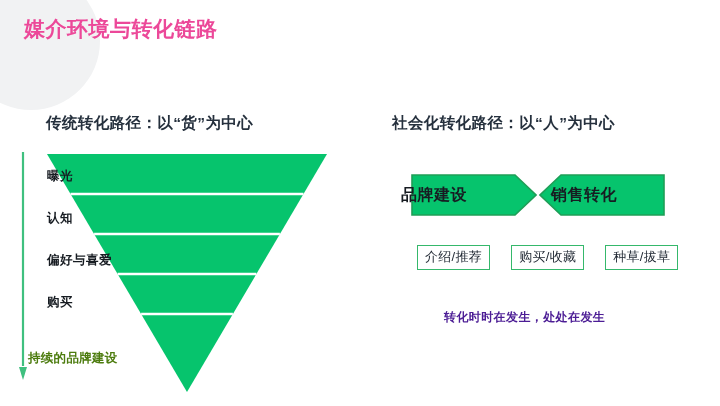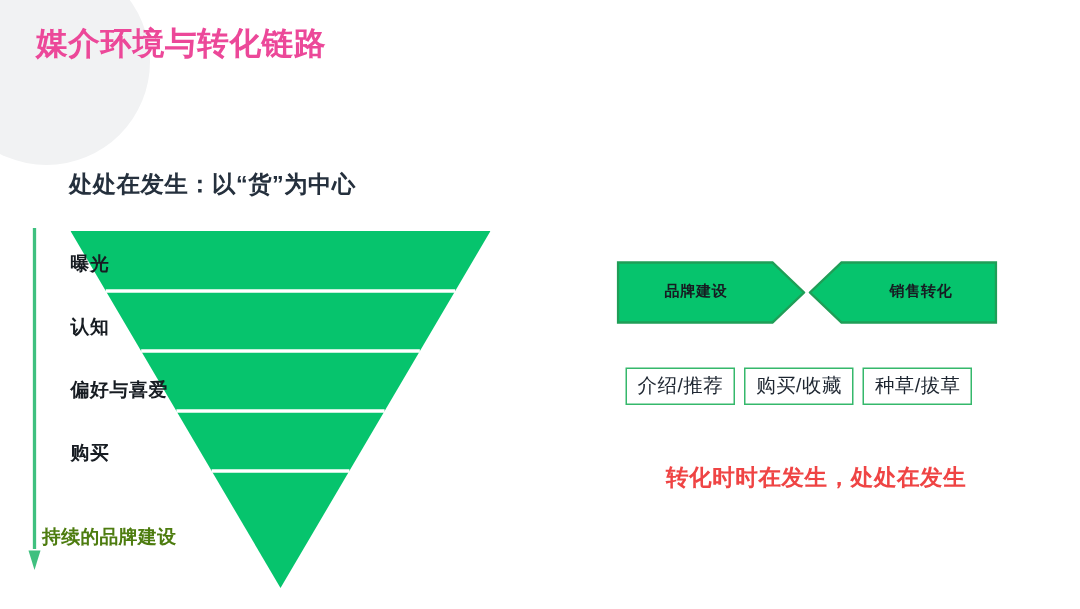--- a/index.html
+++ b/index.html
@@ -106,71 +106,70 @@
     top: 0;
     width: 126px; height: 42px;
   }
   #chev-left  { left: 0; }
   #chev-right { left: 128px; }
   .chev-text {
     position: absolute;
     top: 0; height: 42px;
     line-height: 42px;
     width: 126px;
-    text-align: center;
-    font-size: 10px;
+    font-size: 16px;
     font-weight: bold;
     color: #171c22;
     letter-spacing: 0.5px;
     pointer-events: none;
   }
   #chev-left .chev-text  { left: -10px; }
   #chev-right .chev-text { left: 12px; }
 
   
   .tag-row {
     position: absolute;
     left: 417px; top: 245px;
     display: flex;
-    gap: 6px;
+    gap: 21px;
     z-index: 3;
   }
   .tag-box {
     border: 1.2px solid #35b86b;
     background: #ffffff;
     padding: 3px 7px 4px 7px;
     font-size: 13px;
     color: #1e2631;
     letter-spacing: 0.3px;
     white-space: nowrap;
     line-height: 1.25;
   }
 
   
   .caption {
     position: absolute;
     left: 444px; top: 309px;
-    font-size: 15px;
-    font-weight: bold;
-    color: #ef4444;
+    font-size: 12px;
+    font-weight: bold;
+    color: #4c1d95;
     letter-spacing: 0.4px;
     white-space: nowrap;
     z-index: 3;
   }
 </style>
 </head>
 <body>
 
 <div id="slide">
 
   <div class="deco-circle"></div>
 
   <div class="slide-title">媒介环境与转化链路</div>
 
-  <div class="section-head" id="head-left">处处在发生：以“货”为中心</div>
+  <div class="section-head" id="head-left">传统转化路径：以“货”为中心</div>
 
   <div class="brand-arrow">
     <svg width="14" height="228" viewBox="0 0 14 228" xmlns="http://www.w3.org/2000/svg">
       <line x1="5" y1="0" x2="5" y2="214" stroke="#3fc07f" stroke-width="2.2"></line>
       <polygon points="5,228 1,215 9,215" fill="#3fc07f"></polygon>
     </svg>
   </div>
   <div class="brand-arrow-label">持续的品牌建设</div>
 
   <div class="funnel-wrap">
@@ -180,20 +179,21 @@
       <line x1="47.1" y1="80" x2="232.9" y2="80" stroke="#ffffff" stroke-width="2.4"></line>
       <line x1="70.6" y1="120" x2="209.4" y2="120" stroke="#ffffff" stroke-width="2.4"></line>
       <line x1="94.1" y1="160" x2="185.9" y2="160" stroke="#ffffff" stroke-width="2.4"></line>
     </svg>
     <div class="funnel-label" id="fl0">曝光</div>
     <div class="funnel-label" id="fl1">认知</div>
     <div class="funnel-label" id="fl3">购买</div>
     <div class="funnel-label" id="fl2">偏好与喜爱</div>
   </div>
 
+  <div class="section-head" id="head-right">社会化转化路径：以“人”为中心</div>
 
   <div class="chev-row">
 
     <div class="chev" id="chev-left">
       <svg width="126" height="42" viewBox="0 0 126 42" xmlns="http://www.w3.org/2000/svg">
         <polygon points="1,1 104,1 125,21 104,41 1,41" fill="#06c46d" stroke="#1f9e57" stroke-width="1.6"></polygon>
       </svg>
       <div class="chev-text">品牌建设</div>
     </div>
 

